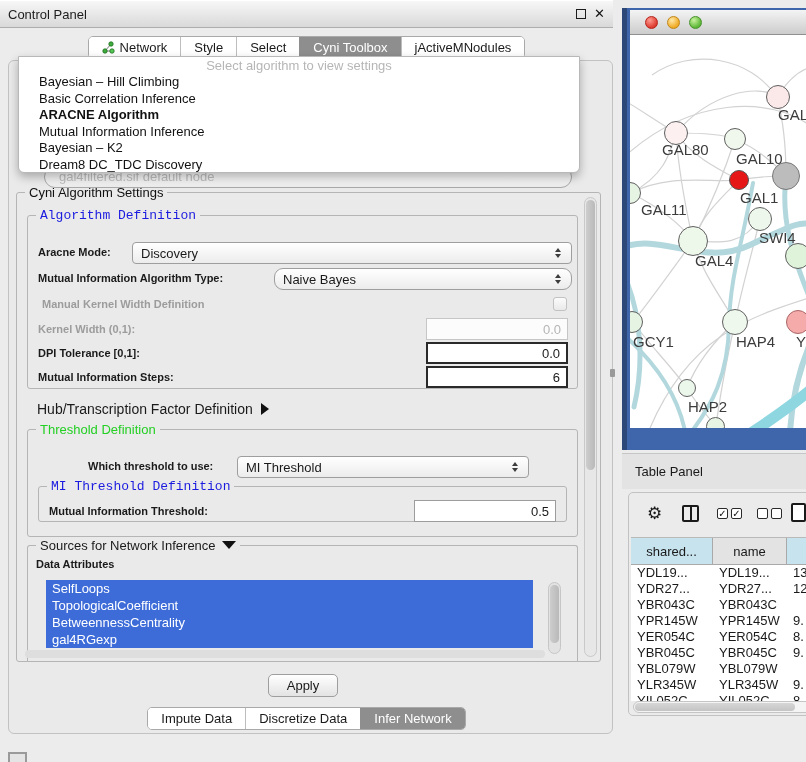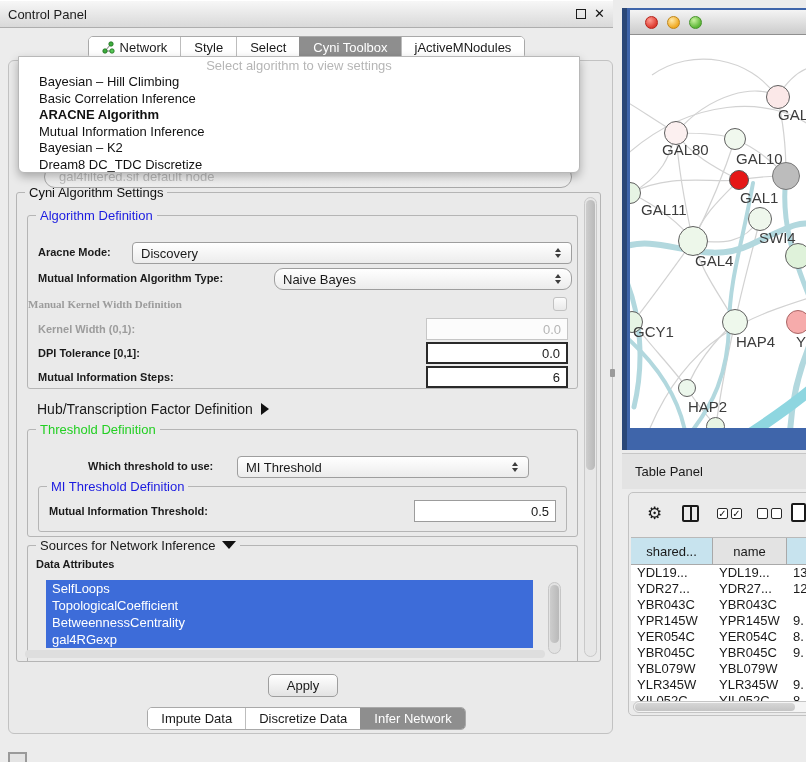--- a/index.html
+++ b/index.html
@@ -33,21 +33,21 @@
     border:1px solid #b8b8b8; border-radius:0 0 6px 6px; box-shadow:0 4px 10px rgba(0,0,0,.28); z-index:5; }
   .popup-header { text-align:center; color:#b6b6b6; font-size:13px; height:17px; line-height:17px; }
   .popup-item { font-size:13px; height:16.5px; line-height:16.5px; padding-left:20px; color:#111; }
   .popup-item.sel { font-weight:bold; }
 
   
   .grp { position:absolute; border:1px solid #b5b5b5; border-radius:3px; }
   .legend { position:absolute; top:-8px; left:8px; background:#eaeaea; padding:0 4px; font-size:13px; white-space:nowrap; }
   .settings { left:16px; top:192px; width:585px; height:470px; }
   .settings > .legend { color:#111; }
-  .lg-blue { color:#1b1be0; }
+  .lg-blue { color:#1b1be0;font-family:Liberation Mono, monospace; }
   .lg-green { color:#23cf23; }
 
   .vscroll { position:absolute; width:13px; background:#e7e7e7; border:1px solid #c9c9c9; border-radius:7px; }
   .vthumb { position:absolute; left:1px; right:1px; background:linear-gradient(90deg,#cdcdcd,#b9b9b9); border-radius:6px; }
 
   .alg-grp { left:10px; top:22px; width:551px; height:174px; }
   .lbl { position:absolute; font-size:11px; white-space:nowrap; }
   .b { font-weight:bold; }
   .dis { color:#9c9c9c; }
   .combo { position:absolute; height:22px; border:1px solid #9e9e9e; border-radius:4px;
@@ -60,21 +60,21 @@
     display:flex; align-items:center; justify-content:flex-end; padding:0 6px; }
   .tfield.strong { border:2px solid #2a2a2a; }
   .tfield.norm { border:1px solid #9c9c9c; }
   .tfield.off { border:1px solid #c6c6c6; color:#b5b5b5; background:#fcfcfc; }
   .chk { position:absolute; width:14px; height:14px; border:1px solid #c2c2c2; border-radius:3px;
     background:linear-gradient(#fbfbfb,#e9e9e9); }
   .tri-right { display:inline-block; width:0; height:0; border-top:6px solid transparent; border-bottom:6px solid transparent; border-left:8px solid #111; margin-left:8px; vertical-align:-1px; }
   .tri-down { display:inline-block; width:0; height:0; border-left:7px solid transparent; border-right:7px solid transparent; border-top:8px solid #111; margin-left:6px; vertical-align:1px; }
 
   .thr-grp { left:10px; top:236px; width:551px; height:108px; }
-  .mithr-grp { left:10px; top:56px; width:529px; height:46px; border:1px solid #b5b5b5; border-radius:3px; position:absolute; }
+  .mithr-grp { left:10px; top:56px; width:529px; height:36px; border:1px solid #b5b5b5; border-radius:3px; position:absolute; }
 
   .src-grp { left:10px; top:352px; width:551px; height:116px; border-bottom:none; border-radius:3px 3px 0 0; }
   .attr-list { position:absolute; left:18px; top:34px; width:515px; height:76px; overflow:hidden; background:#eaeaea; }
   .attr-item { height:17px; line-height:17px; color:#fff; background:#3d6cd9; font-size:13px; padding-left:6px; width:487px; }
   .list-scroll { position:absolute; right:0; top:2px; width:13px; height:72px; background:#e2e2e2; border:1px solid #c6c6c6; border-radius:7px; }
   .htrack { position:absolute; left:8px; bottom:3px; width:520px; height:8px; background:#dedede; border-radius:4px; }
 
   .apply-btn { position:absolute; left:268px; top:674px; width:70px; height:23px;
     border:1px solid #9e9e9e; border-radius:5px; background:linear-gradient(#ffffff,#e3e3e3);
     font-size:13px; display:flex; align-items:center; justify-content:center; }
@@ -169,21 +169,21 @@
 
   <div class="combo-sliver">gal4filtered.sif default node</div>
 
   <div class="popup">
     <div class="popup-header">Select algorithm to view settings</div>
     <div class="popup-item">Bayesian – Hill Climbing</div>
     <div class="popup-item">Basic Correlation Inference</div>
     <div class="popup-item sel">ARACNE Algorithm</div>
     <div class="popup-item">Mutual Information Inference</div>
     <div class="popup-item">Bayesian – K2</div>
-    <div class="popup-item">Dream8 DC_TDC Discretize</div>
+    <div class="popup-item">Dream8 DC_TDC Discovery</div>
   </div>
 
   <div class="grp settings">
     <span class="legend">Cyni Algorithm Settings</span>
     <div class="vscroll" style="right:3px; top:4px; height:460px;">
       <div class="vthumb" style="top:2px; height:270px;"></div>
     </div>
 
     <div class="grp alg-grp">
       <span class="legend lg-blue">Algorithm Definition</span>
@@ -199,21 +199,21 @@
 
       <span class="lbl b" style="left:10px; top:56px;">Mutual Information Algorithm Type:</span>
       <div class="combo" style="left:246px; top:52px; width:298px;border-radius:9px;">
         <span>Naive Bayes</span>
         <span class="stepper">
             <i class="up"></i>
             <i class="dn"></i>
           </span>
       </div>
 
-      <span class="lbl b dis" style="left:0; top:82px;font-family:Liberation Serif, serif;">Manual Kernel Width Definition</span>
+      <span class="lbl b dis" style="left:14px; top:82px;">Manual Kernel Width Definition</span>
       <span class="chk" style="left:525px; top:81px;"></span>
 
       <span class="lbl b dis" style="left:10px; top:107px;">Kernel Width (0,1):</span>
       <div class="tfield off" style="left:398px; top:102px; width:142px;">0.0</div>
 
       <span class="lbl b" style="left:10px; top:131px;">DPI Tolerance [0,1]:</span>
       <div class="tfield strong" style="left:398px; top:126px; width:142px;">0.0</div>
 
       <span class="lbl b" style="left:10px; top:155px;">Mutual Information Steps:</span>
       <div class="tfield strong" style="left:398px; top:150px; width:142px;">6</div>
@@ -337,21 +337,21 @@
       <div class="nnode" style="left:48px; top:344px; width:18px; height:18px; background:#ecf7ec;"></div>
       <div class="nnode" style="left:76px; top:382px; width:19px; height:19px; background:#e8f5e4;"></div>
 
       <span class="net-label" style="left:32px; top:106px;">GAL80</span>
       <span class="net-label" style="left:148px; top:71px;">GAL</span>
       <span class="net-label" style="left:106px; top:115px;">GAL10</span>
       <span class="net-label" style="left:110px; top:154px;">GAL1</span>
       <span class="net-label" style="left:11px; top:166px;">GAL11</span>
       <span class="net-label" style="left:129px; top:194px;">SWI4</span>
       <span class="net-label" style="left:65px; top:217px;">GAL4</span>
-      <span class="net-label" style="left:3px; top:288px;">GCY1</span>
+      <span class="net-label" style="left:3px; top:298px;">GCY1</span>
       <span class="net-label" style="left:106px; top:298px;">HAP4</span>
       <span class="net-label" style="left:166px; top:298px;">Y</span>
       <span class="net-label" style="left:58px; top:363px;">HAP2</span>
     </div>
   </div>
 
   <div class="tp-titlebar">
     <span>Table Panel</span>
   </div>
   <div class="tp-body">

